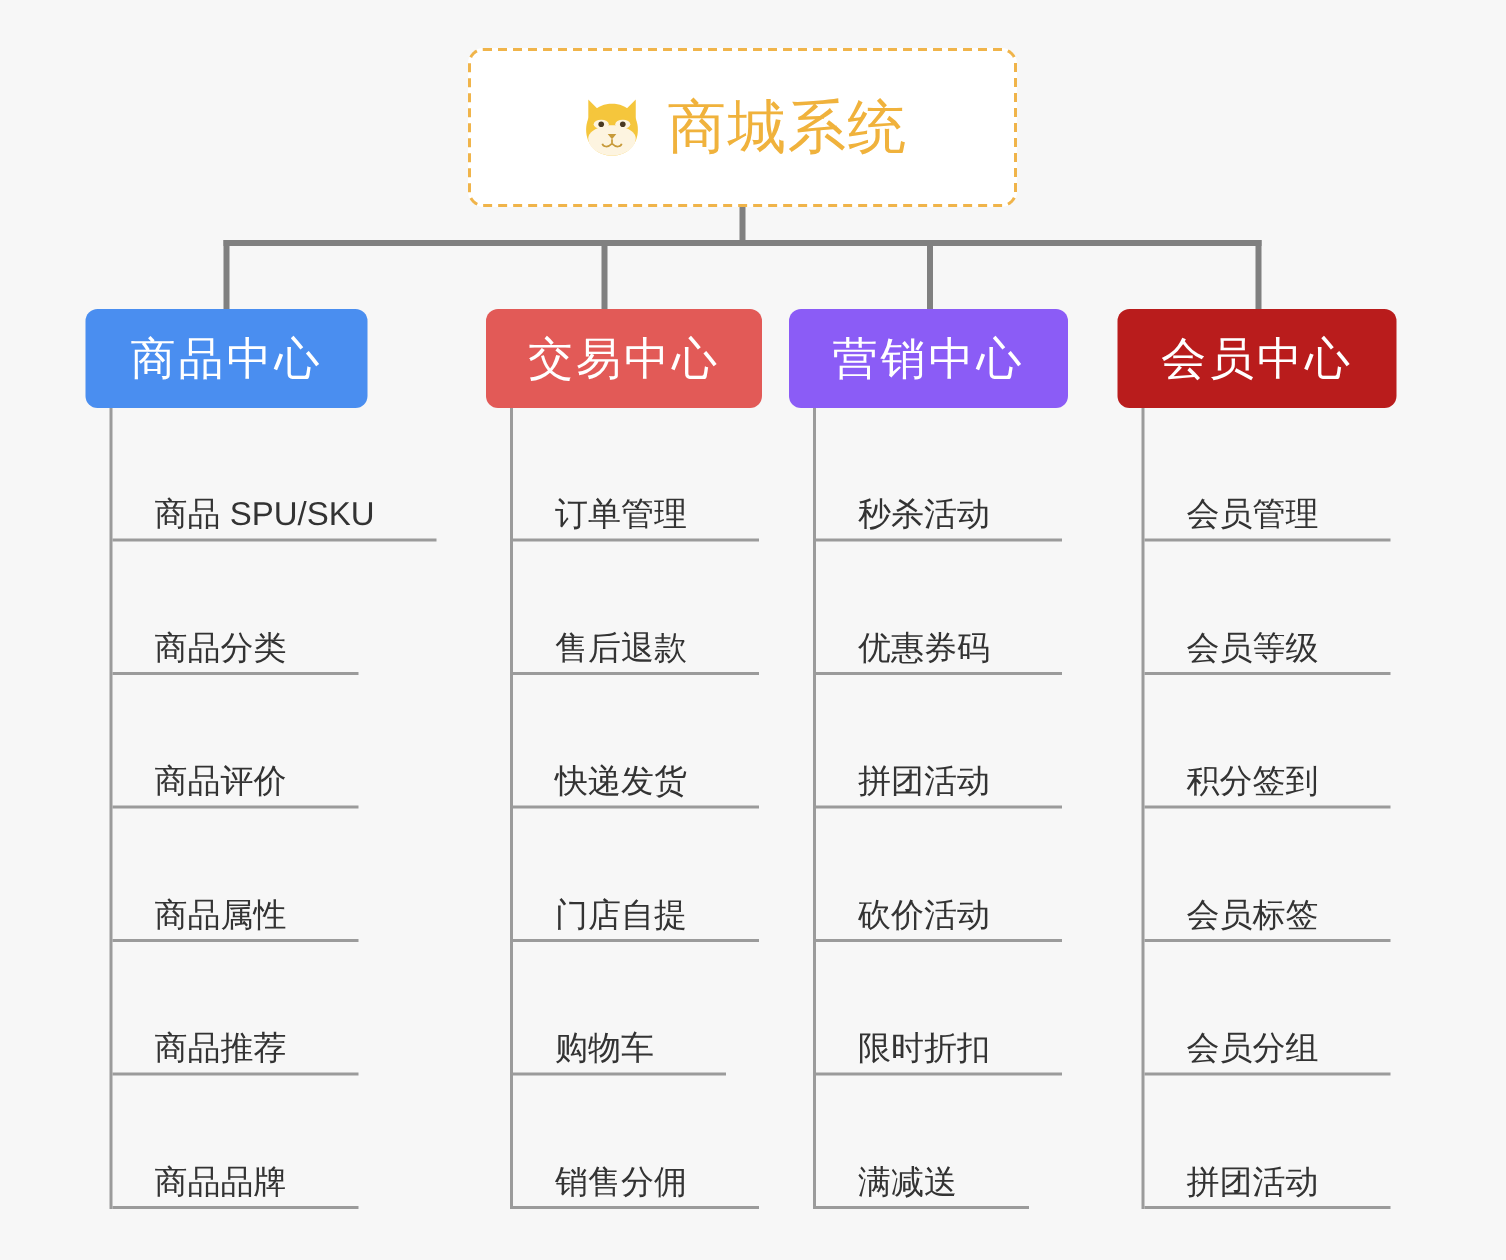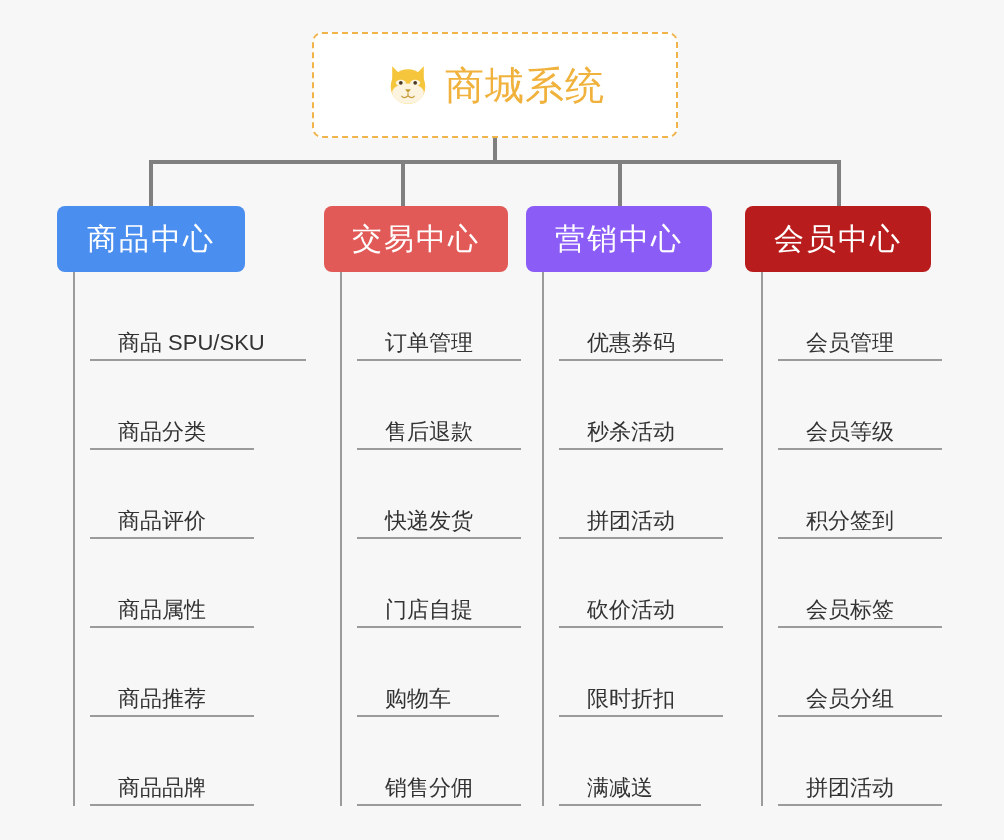--- a/index.html
+++ b/index.html
@@ -100,21 +100,21 @@
   }
   .cat-blue   { background: #4a8ef0; }
   .cat-red    { background: #e25a57; }
   .cat-orange { background: #8b5cf6; }
   .cat-green  { background: #b91c1c; }
 
   
   .leaves {
     position: relative;
     margin-left: 16px;          
-    padding-left: 15px;
+    padding-left: 0;
     border-left: 2px solid #9b9b9b;
   }
   .leaf {
     position: relative;
     height: 89px;
     display: flex;
     align-items: flex-end;
   }
   .leaf-label {
     display: inline-block;
@@ -226,25 +226,25 @@
       </div>
     </div>
   </div>
 
   <div class="column col-3">
     <div class="cat-box cat-orange">
       <span>营销中心</span>
     </div>
     <div class="leaves">
       <div class="leaf">
+        <span class="leaf-label">秒杀活动</span>
+        <span class="leaf-underline" style="width:164px"></span>
+      </div>
+      <div class="leaf">
         <span class="leaf-label">优惠券码</span>
-        <span class="leaf-underline" style="width:164px"></span>
-      </div>
-      <div class="leaf">
-        <span class="leaf-label">秒杀活动</span>
         <span class="leaf-underline" style="width:164px"></span>
       </div>
       <div class="leaf">
         <span class="leaf-label">拼团活动</span>
         <span class="leaf-underline" style="width:164px"></span>
       </div>
       <div class="leaf">
         <span class="leaf-label">砍价活动</span>
         <span class="leaf-underline" style="width:164px"></span>
       </div>

